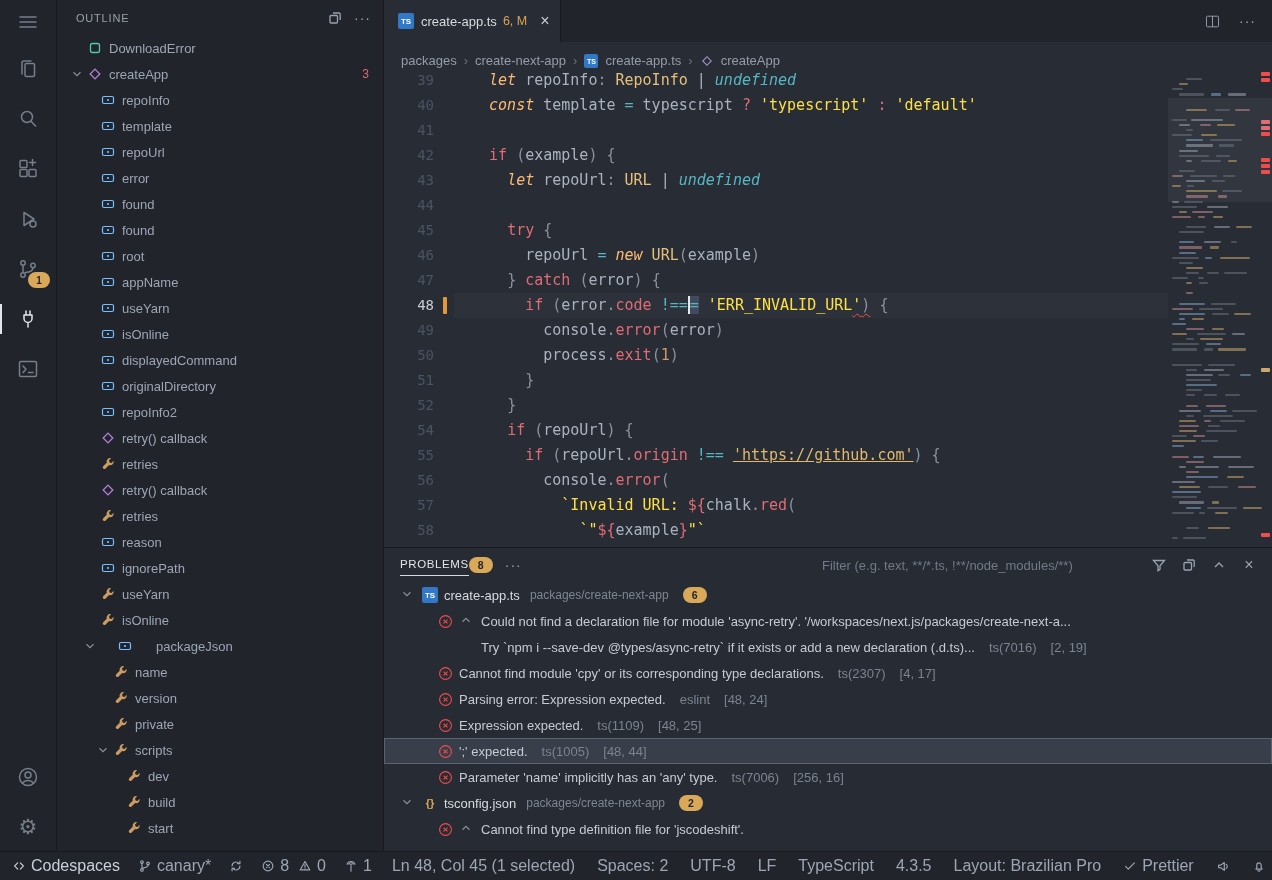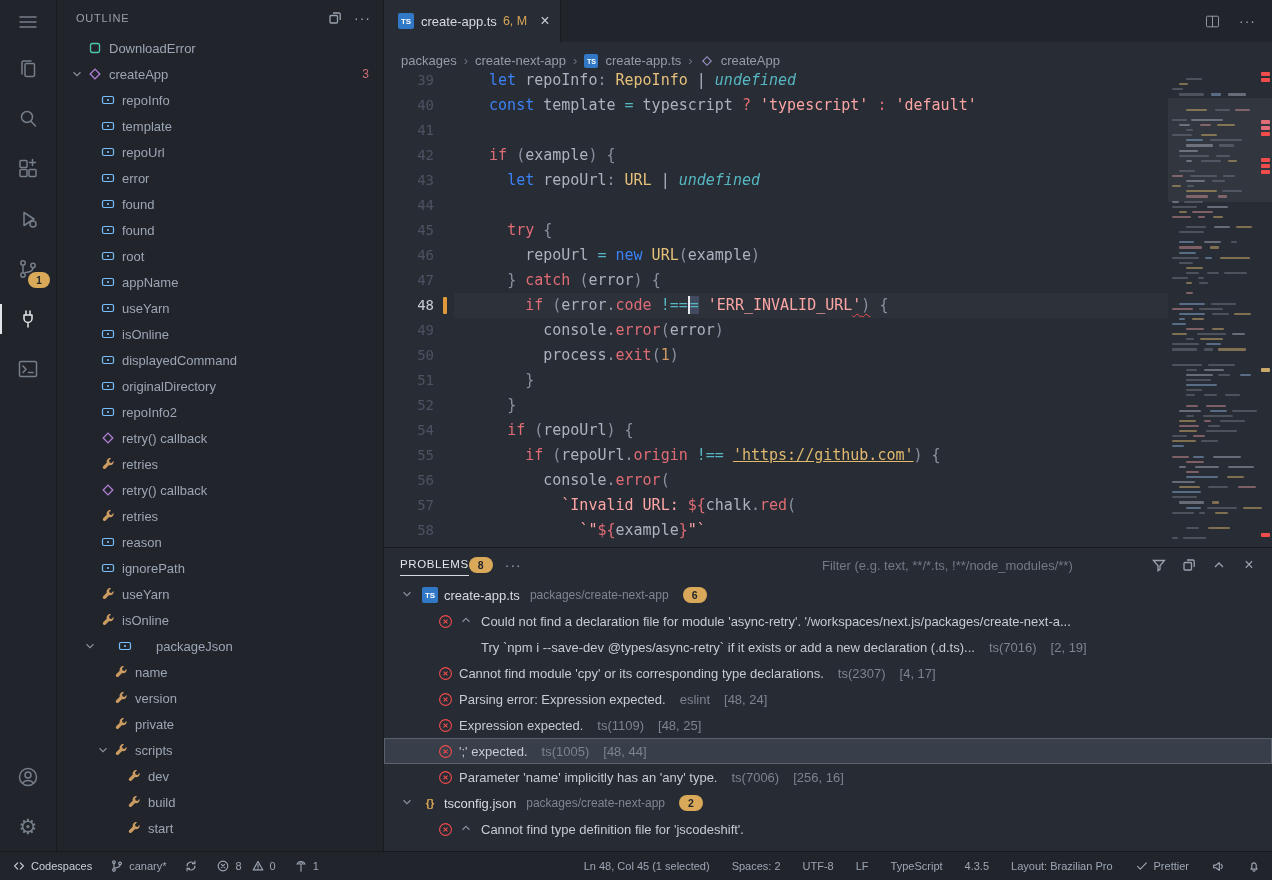--- a/index.html
+++ b/index.html
@@ -60,24 +60,24 @@
   .editor{position:relative;height:480px;background:#282c34;overflow:hidden;}
   .code-area{position:absolute;left:0;top:0;bottom:0;right:104px;overflow:hidden;
     font-family:"DejaVu Sans Mono","Liberation Mono",monospace;font-size:15px;}
   .cl{position:relative;display:flex;height:25px;line-height:25px;}
   .ln{flex:none;width:50px;text-align:right;padding-right:20px;color:#4b5363;font-size:14px;}
   .cl.cur .ln{color:#c8ccd4;}
   .lc{flex:1;padding-left:17px;white-space:pre;}
   .cl.cur .lc{background:#2c313a;}
   .gmark{position:absolute;left:59px;top:4px;width:4px;height:17px;background:#e0983a;border-radius:1px;}
   .t{white-space:pre;}
-  .df{color:#abb2bf}.kw{color:#e06c75}.kwi{color:#3b82f6;}
+  .df{color:#abb2bf}.kw{color:#e06c75}.kwi{color:#fdba74;font-style:italic}
   .pu{color:#8a919f}.ty{color:#e5c07b}.op{color:#56b6c2}
   .un{color:#56b6c2;font-style:italic}
-  .st{color:#fca5a5}.stl{color:#e0b96e;text-decoration:underline;}
+  .st{color:#fde047}.stl{color:#e0b96e;text-decoration:underline;}
   .pr{color:#e06c75}.nu{color:#d19a66}
   .sq{text-decoration-line:underline;text-decoration-style:wavy;text-decoration-color:#f14c4c;text-decoration-thickness:1px;text-underline-offset:3px;}
   .opsel{color:#56b6c2;background:#414a5e;}
   .caret{display:inline-block;width:2px;height:18px;background:#e6e8eb;vertical-align:-4px;}
   .ws{color:#abb2bf}
 
   .minimap{position:absolute;right:0;top:0;bottom:0;width:104px;background:#282c34;cursor:pointer;}
   .mbar{position:absolute;height:2.2px;border-radius:1px;opacity:.55;}
   .mrul{position:absolute;right:2px;width:9px;height:4px;border-radius:1px;}
   .mview{position:absolute;left:0;right:0;top:30px;height:104px;background:rgba(255,255,255,.05);}
@@ -108,21 +108,21 @@
   .perr{width:15px;height:15px;margin-right:6px;flex:none;}
   .perr svg{width:15px;height:15px;}
   .pchev{width:16px;height:16px;margin-right:6px;color:#8a919d;flex:none;}
   .ptext{color:#c6cad2;}
   .pcont{padding-left:97px;}
   .psrc{color:#7c8390;margin-left:14px;flex:none;}
   .prow.sel{background:#383e4a;box-shadow:inset 0 0 0 1px #5a6270;}
 
   
   .status-bar{position:absolute;left:0;right:0;bottom:0;height:28px;background:#21252b;border-top:1px solid #181a1f;
-    display:flex;justify-content:space-between;align-items:center;color:#9da5b4;font-size:11px;z-index:5;}
+    display:flex;justify-content:space-between;align-items:center;color:#9da5b4;font-size:16px;z-index:5;}
   .sb-left,.sb-right{display:flex;align-items:center;height:100%;}
   .sb-item{display:flex;align-items:center;gap:5px;padding:0 9px;height:100%;cursor:pointer;white-space:nowrap;}
   .sb-item svg{width:14px;height:14px;stroke:currentColor;fill:none;stroke-width:1.3;stroke-linecap:round;stroke-linejoin:round;}
   .sb-remote{color:#c9d0da;padding-left:12px;}
   .sb-right .sb-item{padding:0 11px;}
 </style>
 </head>
 <body>
 
 <div class="app">

